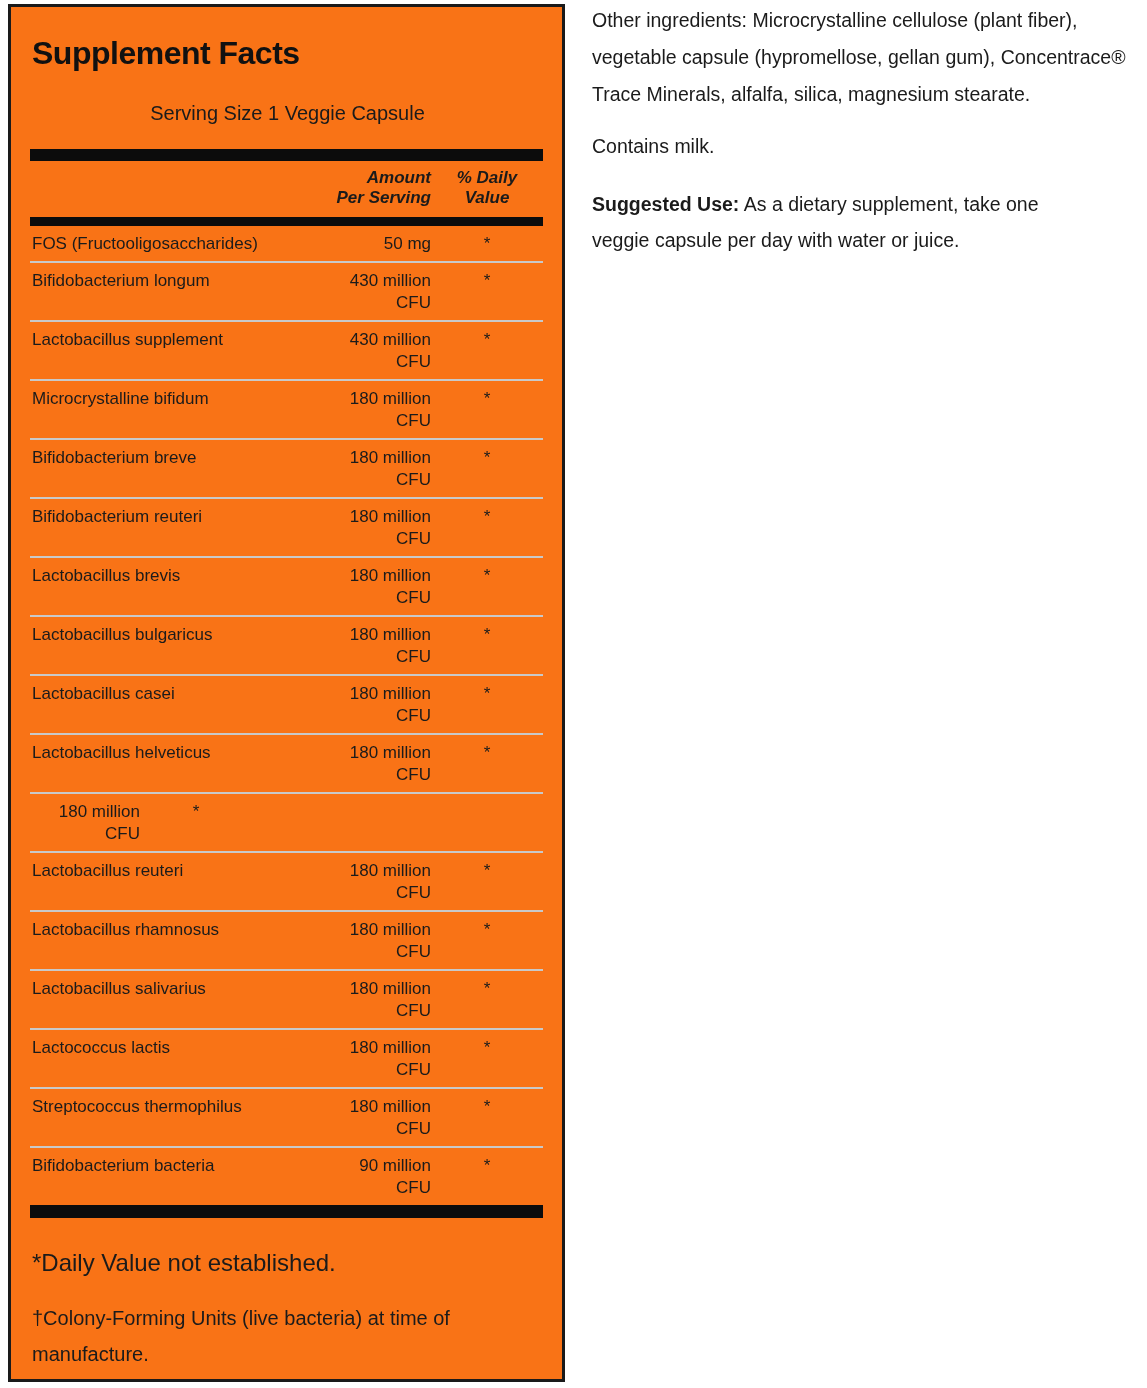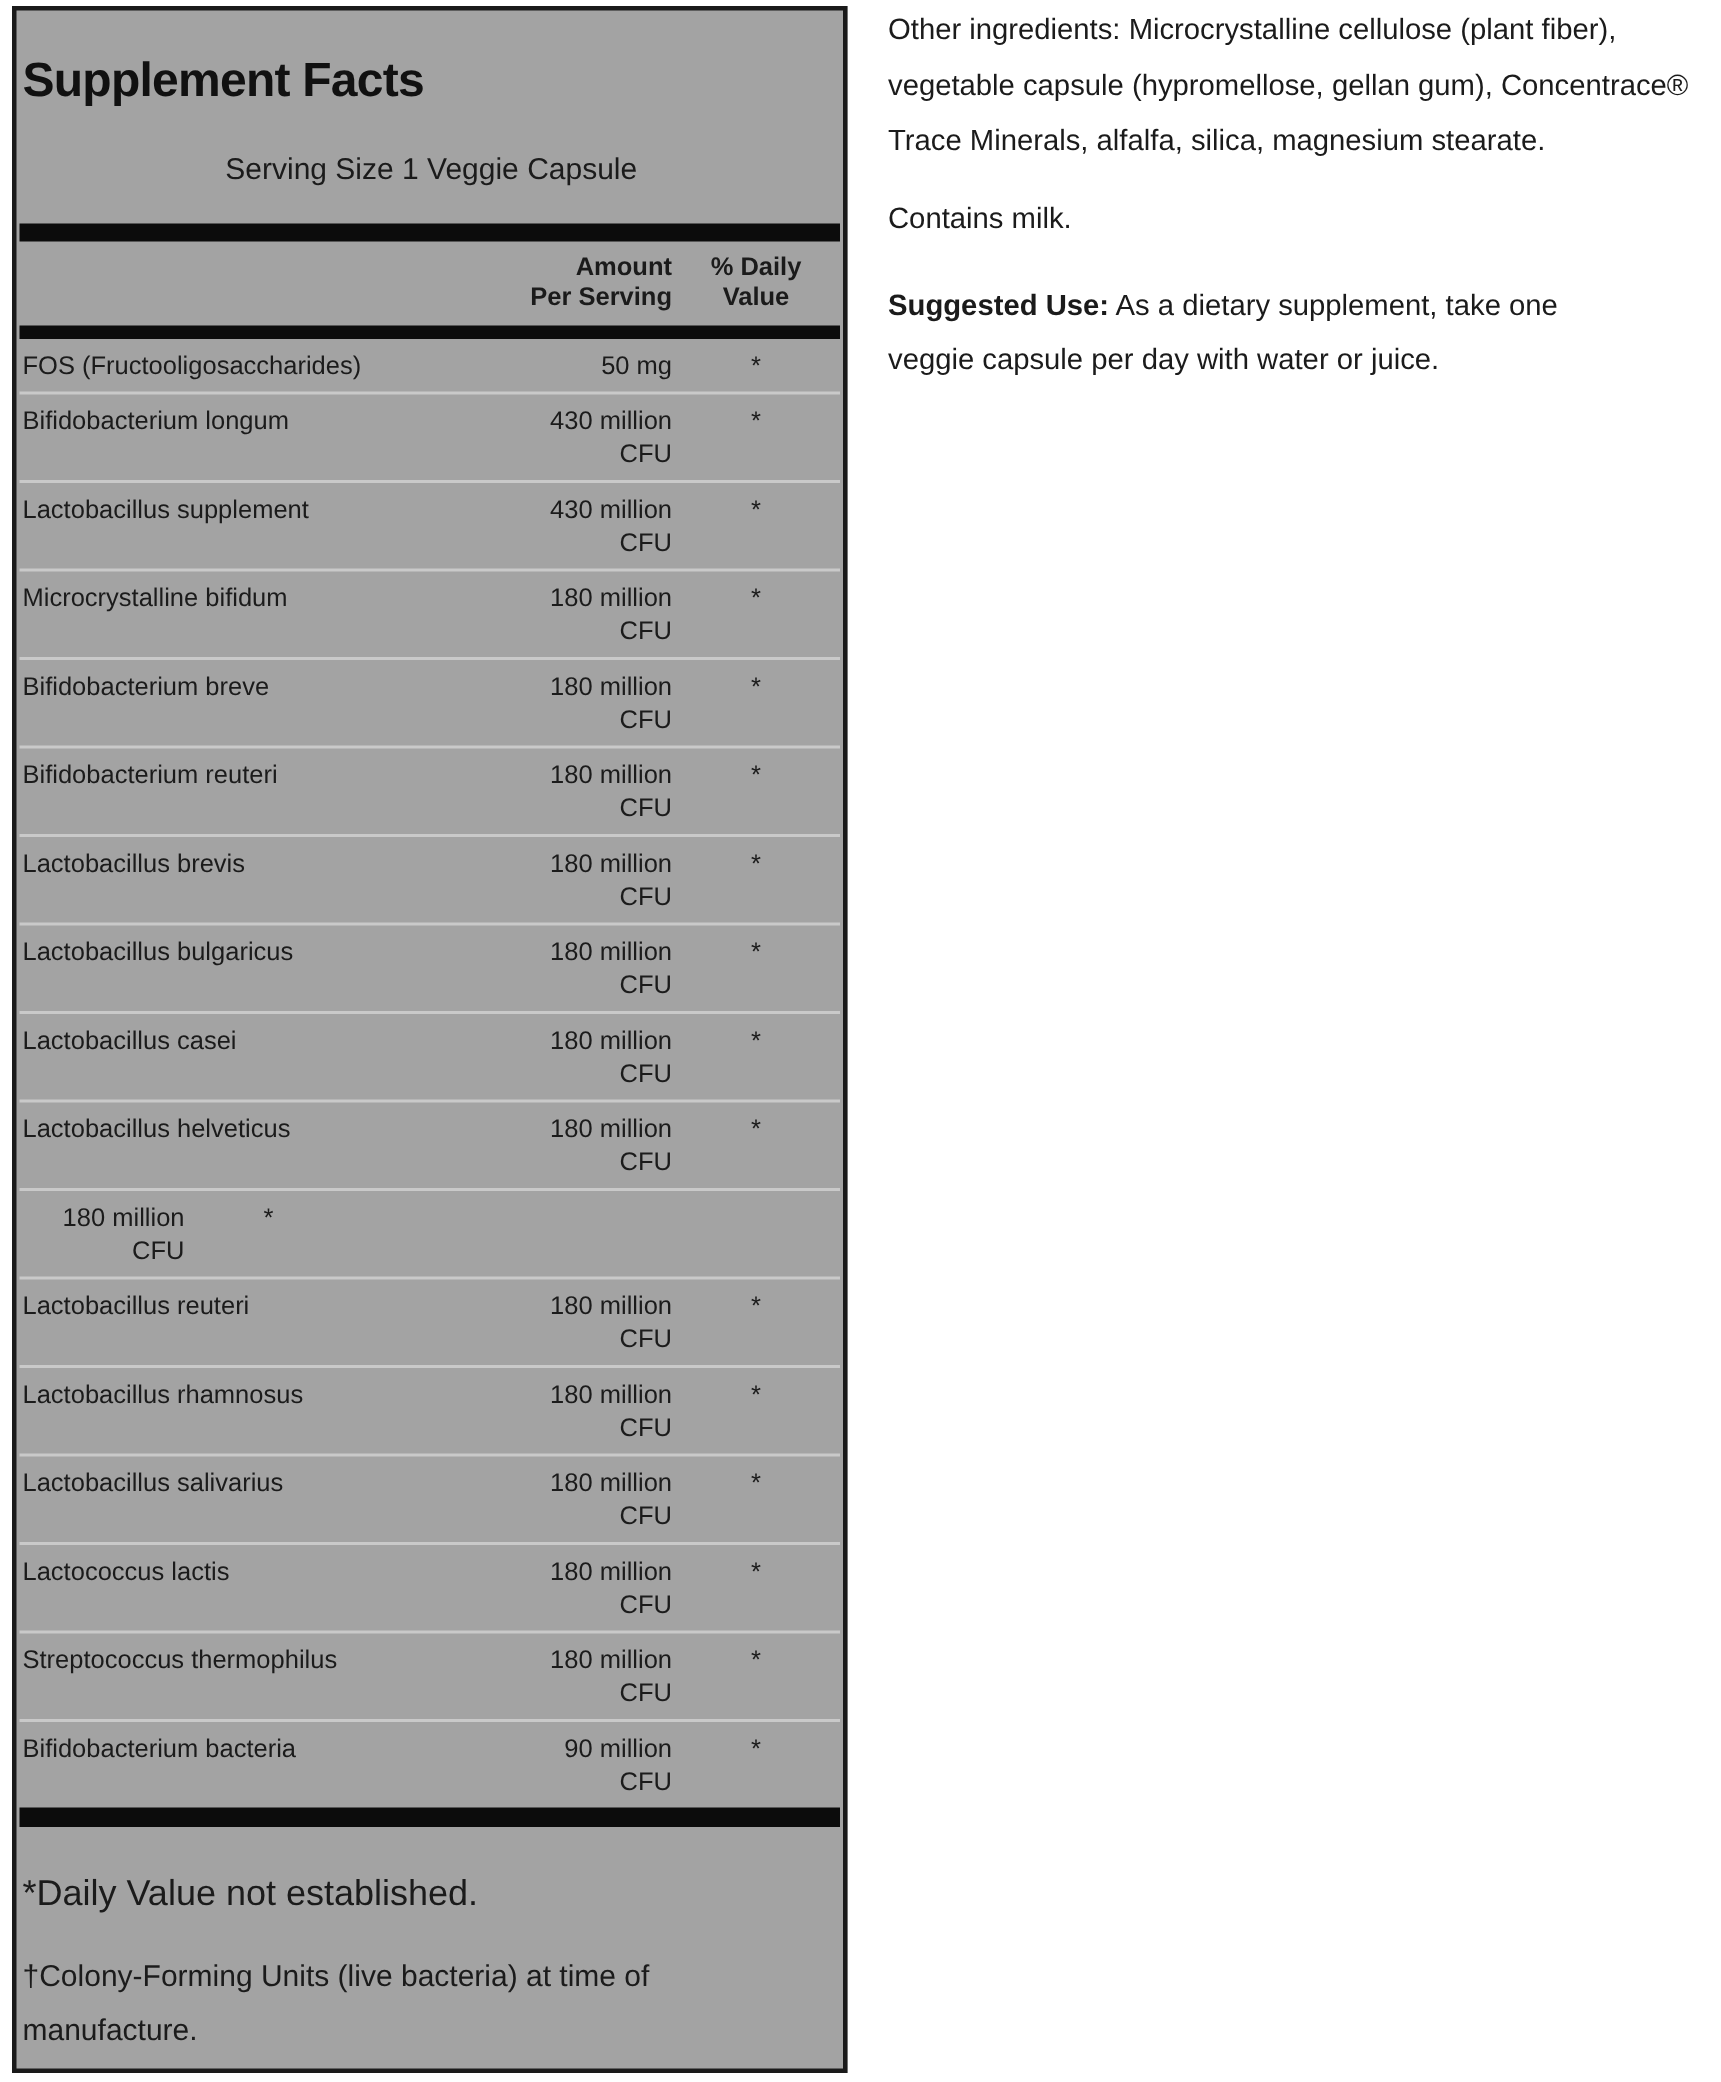--- a/index.html
+++ b/index.html
@@ -11,41 +11,41 @@
     position: relative;
     -webkit-font-smoothing: antialiased;
   }
   .canvas { position: absolute; inset: 0; width: 1147px; height: 1388px; background: #fff; }
 
   
   .panel {
     position: absolute; left: 8px; top: 4px;
     width: 557px; height: 1378px;
     border: 3px solid #1a1a1a;
-    background: #a3a3a3;
-    padding: 0 2px;
+    background: #f97316;
+    padding: 0 19px;
     overflow: hidden;
   }
   .panel-title {
     margin: 28px 0 0 2px;
     font-size: 32px; font-weight: bold;
     letter-spacing: -0.5px;
     line-height: 36px;
     color: #111;
   }
   .serving {
     margin: 30px 0 0 2px;
     font-size: 20px; line-height: 24px; text-align: center;
   }
   .bar { background: #0c0c0c; width: 100%; }
   .bar-thick   { height: 12px; margin-top: 24px; }
   .bar-medium  { height: 9px; }
   .bar-bottom  { height: 13px; }
 
-  .hdr-row { display: flex; padding: 7px 0 9px 0; align-items: center; }
+  .hdr-row { display: flex; padding: 7px 0 9px 0; align-items: center; font-style: italic; }
   .hdr-spacer { flex: 1; }
   .hdr-amount {
     width: 110px; text-align: right;
     font-weight: bold; font-size: 17px; line-height: 20px;
   }
   .hdr-dv {
     width: 112px; text-align: center;
     font-weight: bold; font-size: 17px; line-height: 20px;
   }
 

